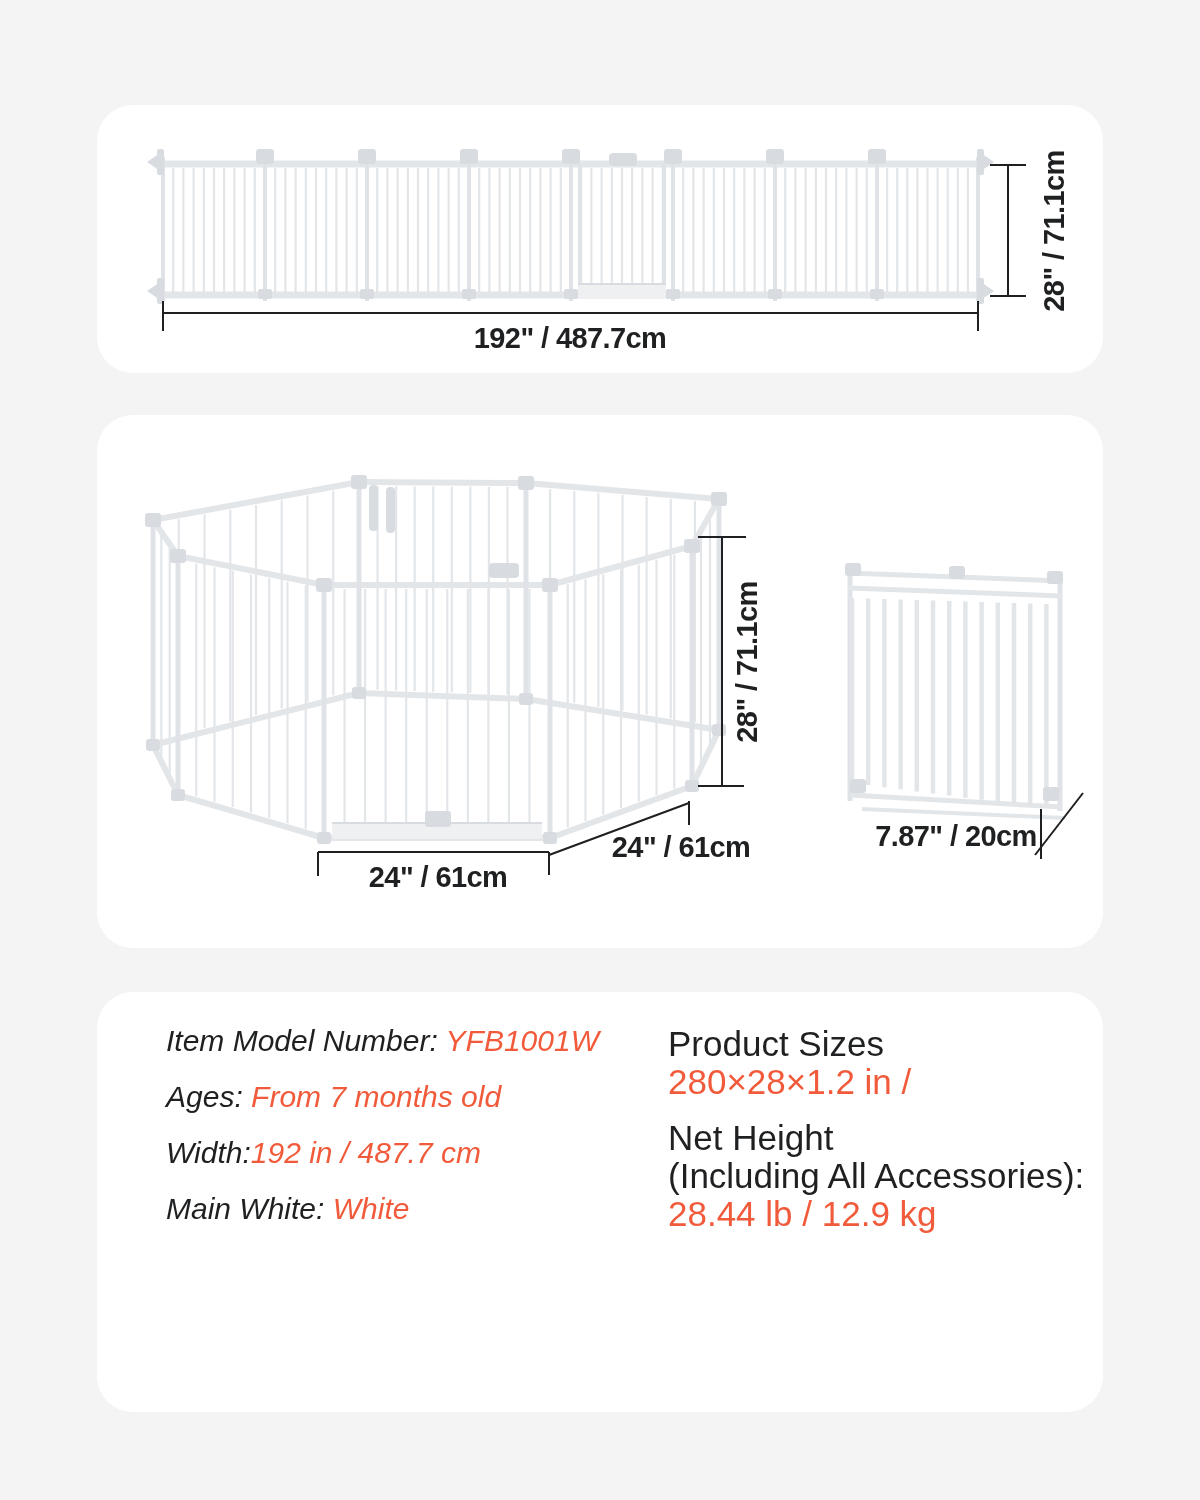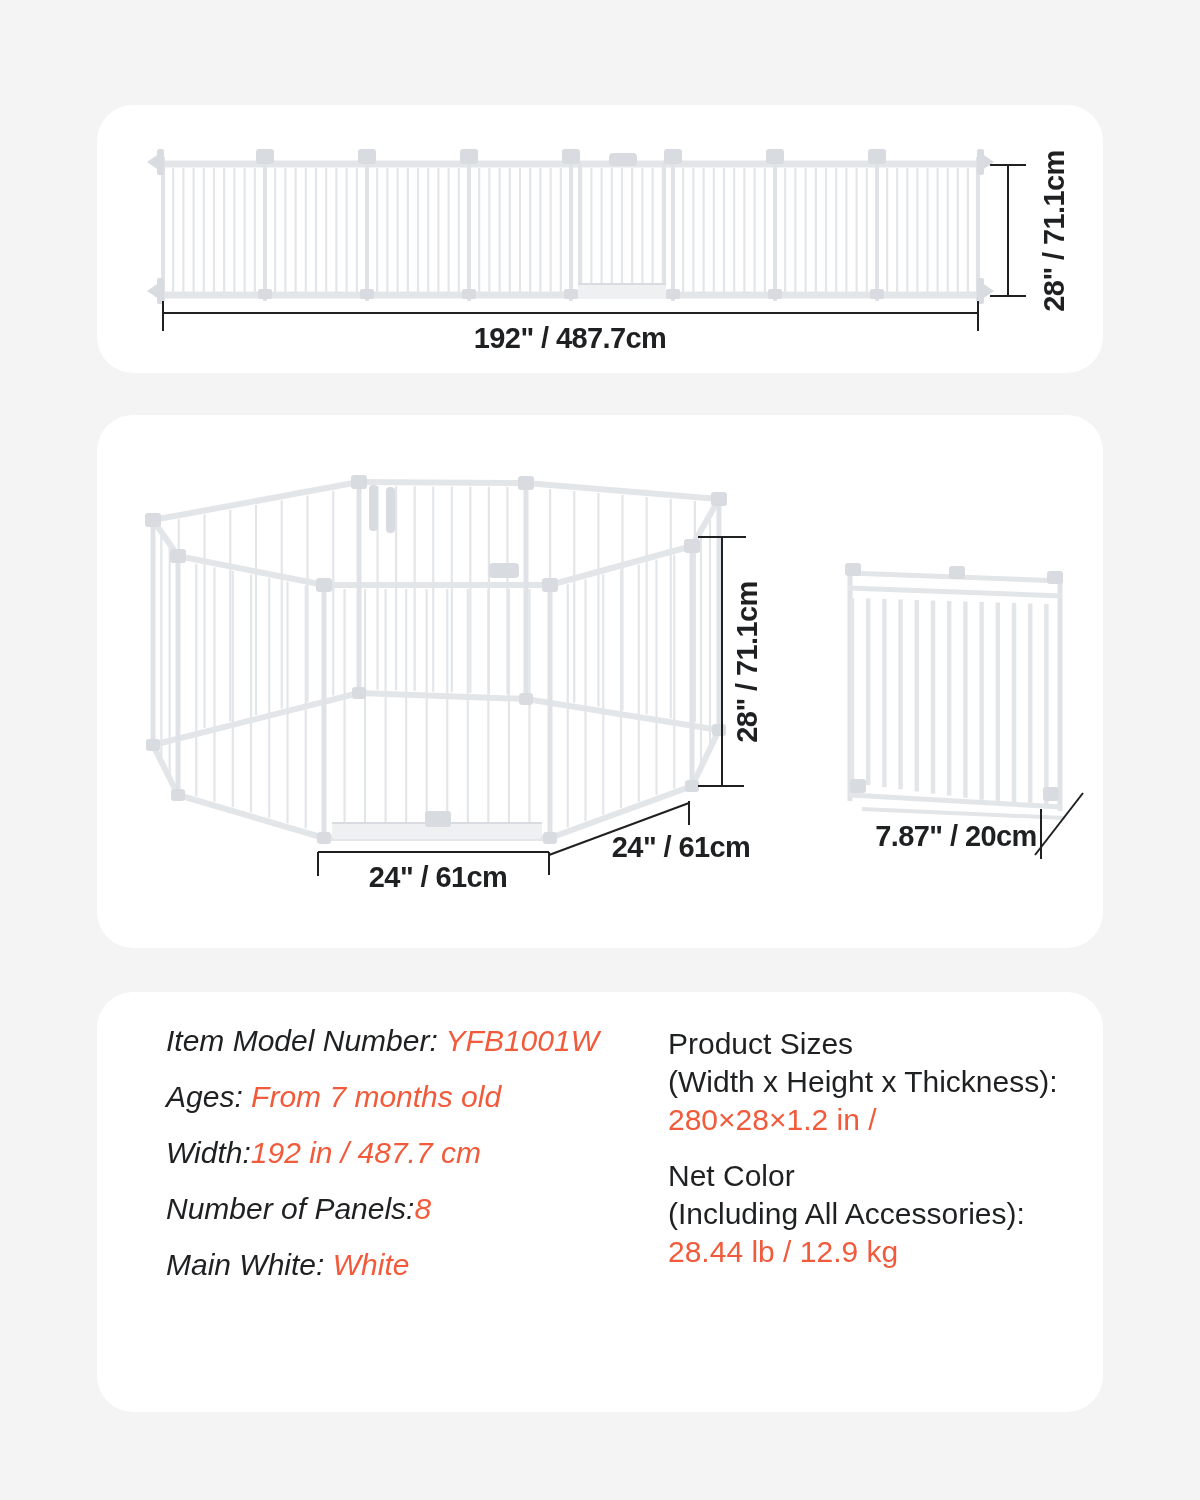--- a/index.html
+++ b/index.html
@@ -26,21 +26,21 @@
     transform:translate(-50%,-50%);
   }
   .dim.vert{transform:translate(-50%,-50%) rotate(-90deg);}
   .spec-left{
     position:absolute;left:69px;top:32px;
     font-size:30px;color:#1f2022;
   }
   .spec-row{height:34px;line-height:34px;margin-bottom:22px;white-space:pre;font-style:italic;}
   .spec-right{
     position:absolute;left:571px;top:33px;
-    font-size:30px;line-height:38px;color:#1f2022;
+    font-size:35px;line-height:38px;color:#1f2022;
   }
   .spec-block2{margin-top:18px;}
   .accent{color:#f15b3b;}
 </style>
 </head>
 <body>
 
 <div class="canvas">
 
   <section class="card card1">
@@ -303,26 +303,24 @@
     <div class="dim" style="left:341px;top:462px;">24" / 61cm</div>
     <div class="dim" style="left:584px;top:432px;">24" / 61cm</div>
     <div class="dim" style="left:859px;top:421px;">7.87" / 20cm</div>
   </section>
 
   <section class="card card3">
     <div class="spec-left">
       <div class="spec-row"><span>Item Model Number: </span><span class="accent">YFB1001W</span></div>
       <div class="spec-row"><span>Ages: </span><span class="accent">From 7 months old</span></div>
       <div class="spec-row"><span>Width:</span><span class="accent">192 in / 487.7 cm</span></div>
-      <div class="spec-row"><span>Number of Panels:</span><span class="accent">8</span></div>
       <div class="spec-row"><span>Main White: </span><span class="accent">White</span></div>
     </div>
     <div class="spec-right">
       <div>Product Sizes</div>
-      <div>(Width x Height x Thickness):</div>
       <div class="accent">280×28×1.2 in /</div>
-      <div class="spec-block2">Net Color</div>
+      <div class="spec-block2">Net Height</div>
       <div>(Including All Accessories):</div>
       <div class="accent">28.44 lb / 12.9 kg</div>
     </div>
   </section>
 
 </div>
 
 </body></html>

